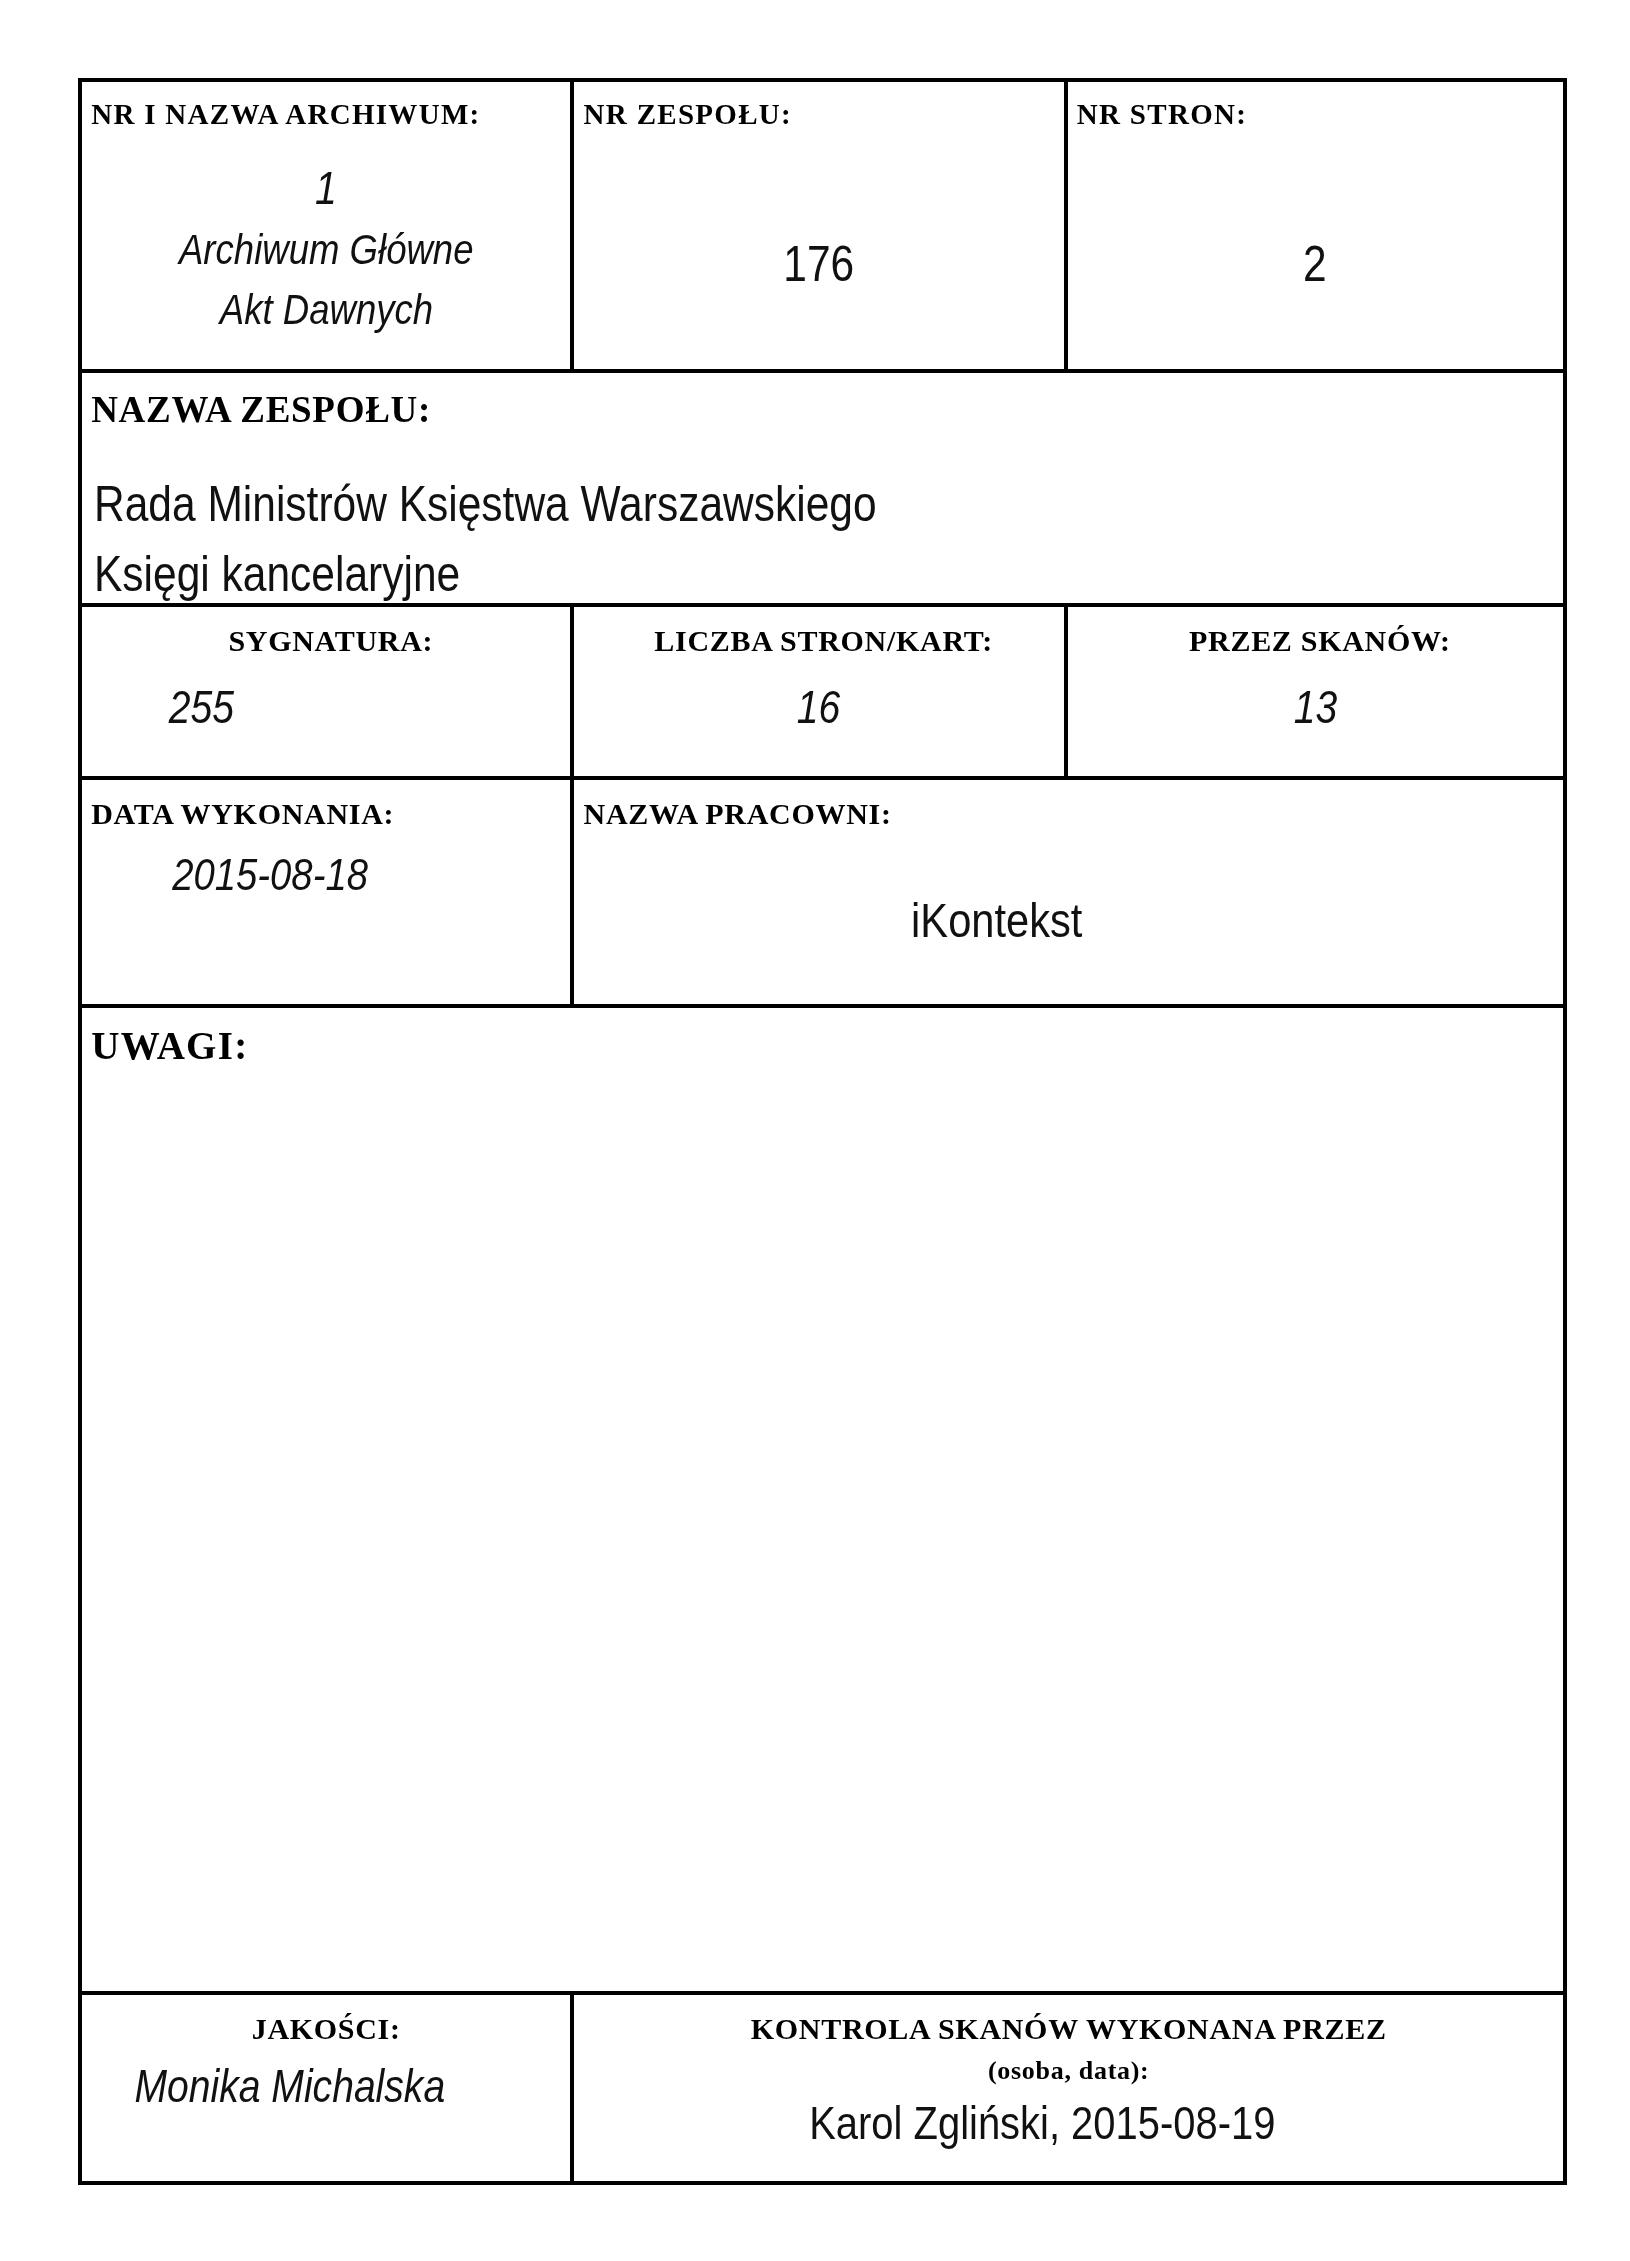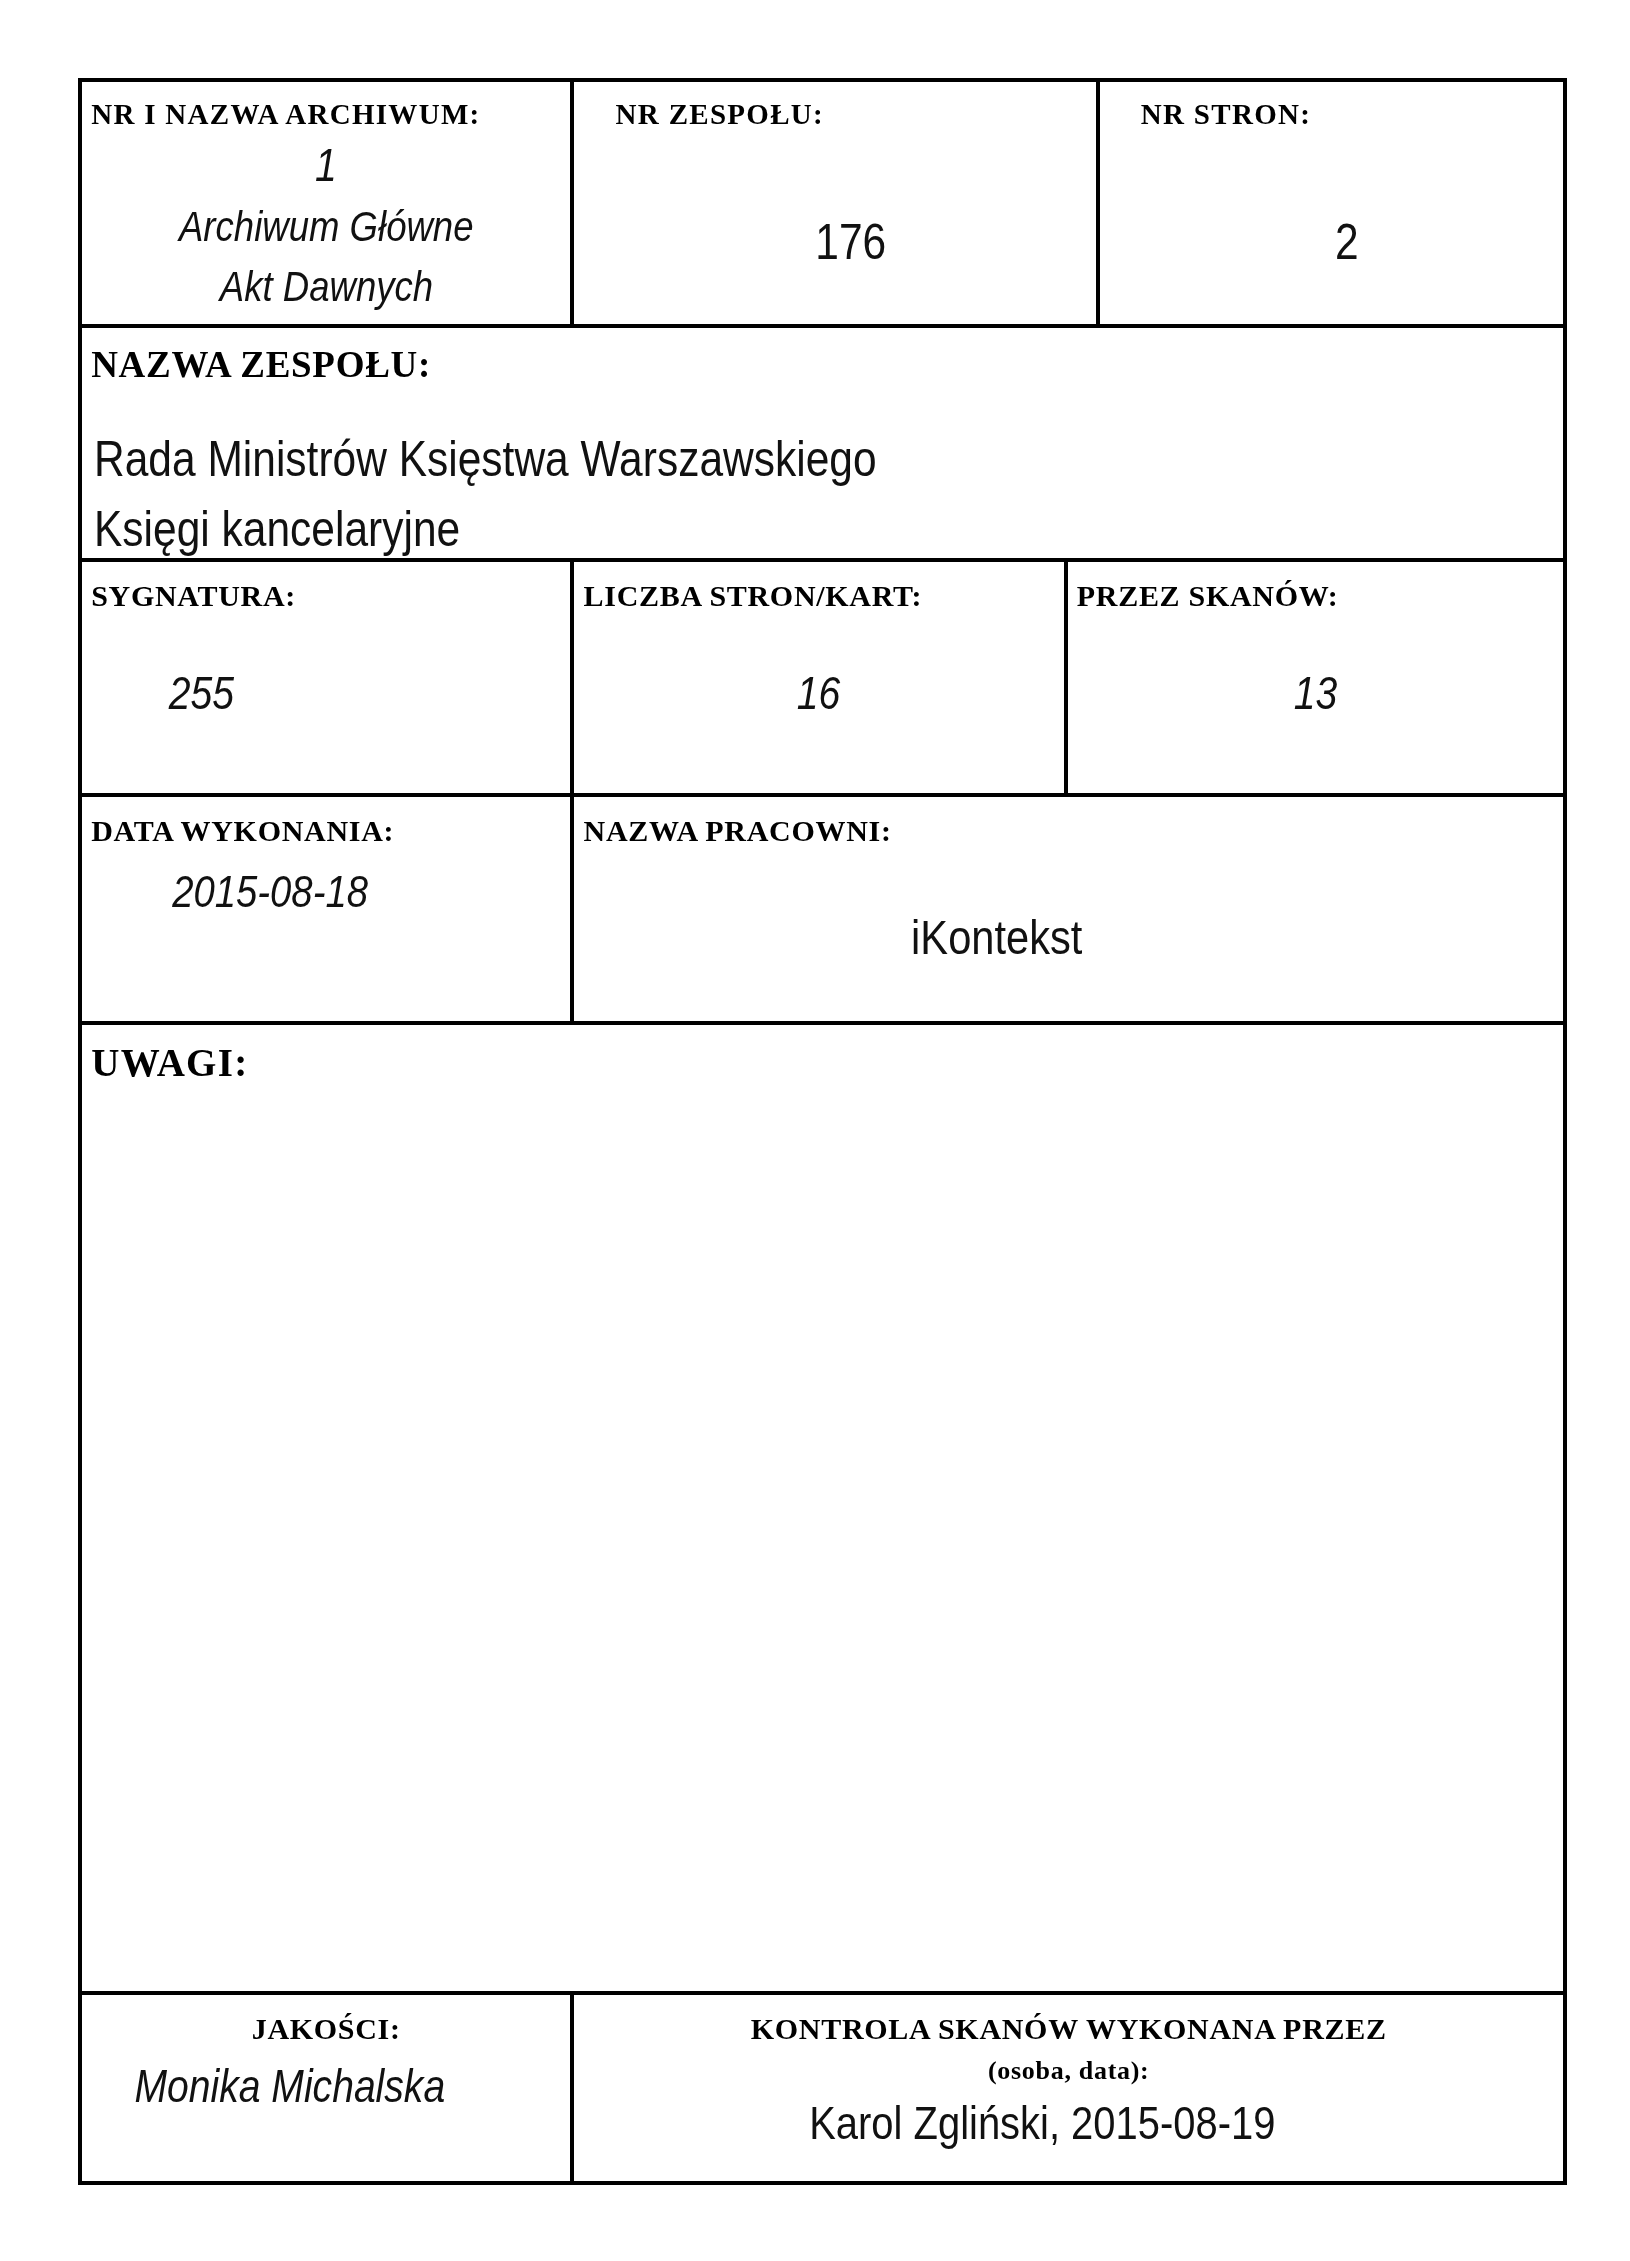--- a/index.html
+++ b/index.html
@@ -27,23 +27,23 @@
     flex-direction: column;
     background: #ffffff;
   }
   .row {
     display: flex;
     flex-direction: row;
     box-sizing: border-box;
     border-bottom: 4.6px solid #000;
     flex: 0 0 auto;
   }
-  .row-1 { height: 246px; gap: 32px; }
+  .row-1 { height: 291px; }
   .row-2 { height: 234px; }
-  .row-3 { height: 235px; }
+  .row-3 { height: 173px; text-align: center; }
   .row-4 { height: 228px; }
   .row-5 { flex: 1 1 auto; border-bottom: 4.6px solid #000; }
   .row-6 { height: 186px; border-bottom: none; }
   .cell {
     box-sizing: border-box;
     border-right: 4px solid #000;
     display: flex;
     flex-direction: column;
     overflow: hidden;
     position: relative;

